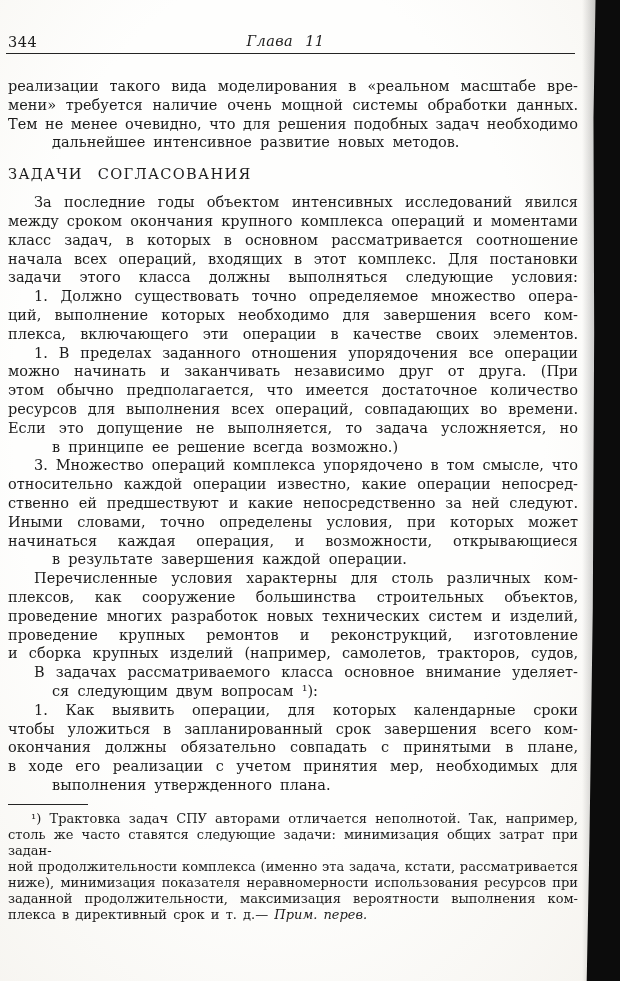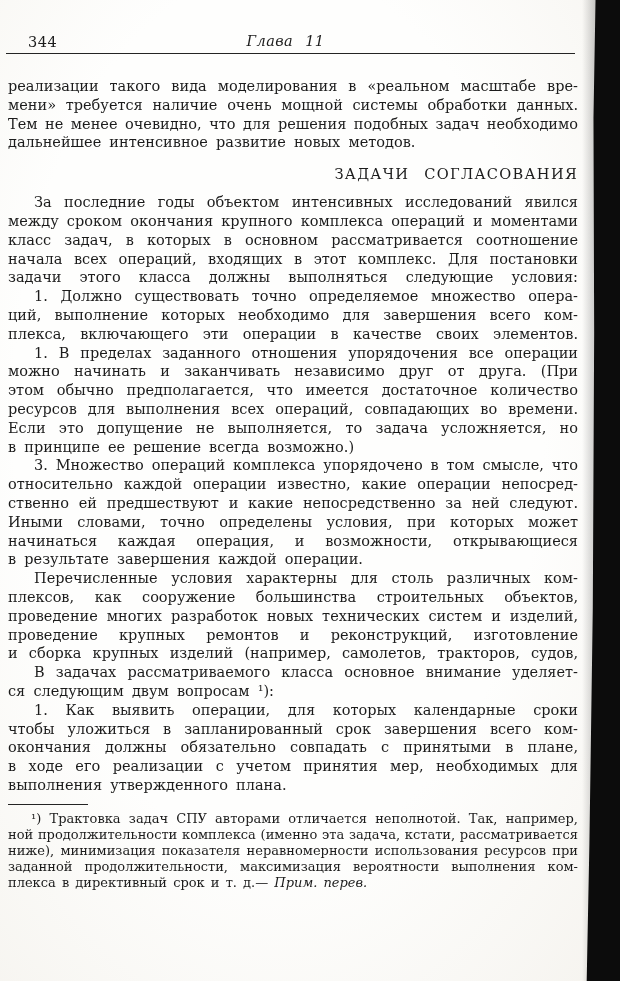--- a/index.html
+++ b/index.html
@@ -18,43 +18,43 @@
     position:absolute;top:0;right:0;width:34px;height:981px;
     background:#0c0c0c;
     clip-path:polygon(28% 0, 100% 0, 100% 100%, 2% 100%, 10% 86%, 20% 62%, 24% 34%, 22% 12%);
   }
   .scan-band-shadow{
     position:absolute;top:0;right:24px;width:14px;height:981px;
     background:linear-gradient(to right, rgba(0,0,0,0), rgba(40,40,40,0.25));
   }
   .header{position:relative;height:56px;}
   .page-number{
-    position:absolute;left:8px;top:34px;font-size:14.5px;letter-spacing:0.5px;margin-left:20px;
+    position:absolute;left:8px;top:34px;font-size:14.5px;letter-spacing:0.5px;
   }
   .chapter-title{
     position:absolute;left:0;right:49px;top:33px;text-align:center;
     font-style:italic;font-size:14.5px;word-spacing:7px;letter-spacing:0.4px;
   }
   .header-rule{
     position:absolute;left:6px;right:45px;top:53px;
     border-top:1.7px solid #242424;
   }
   .text-col{
     margin:21px 42px 0 8px; 
   }
   .para{margin:0;}
   .bline{
     font-size:14.5px;line-height:18.8px;
     text-align:justify;text-align-last:justify;
     word-spacing:1px;
   }
   .bline.indent{padding-left:26px;}
-  .bline.end{text-align-last:left;word-spacing:3.5px;}
+  .bline.end{text-align-last:left;word-spacing:3.5px;margin-left:44px;}
   .section-heading{
-    text-align:right;font-size:14.6px;line-height:19px;
+    text-align:left;font-size:14.6px;line-height:19px;
     letter-spacing:1.3px;word-spacing:9px;
     margin:12px 0 10px 0;
   }
   .footnote{margin:9px 42px 0 8px;}
   .footnote-rule{
     width:80px;border-top:1.6px solid #242424;margin:0 0 6px 0;
   }
   .fline{
     font-size:13px;line-height:16px;
     text-align:justify;text-align-last:justify;
@@ -128,20 +128,21 @@
         <div class="bline">окончания должны обязательно совпадать с принятыми в плане,</div>
         <div class="bline">в ходе его реализации с учетом принятия мер, необходимых для</div>
         <div class="bline end">выполнения утвержденного плана.</div>
       </div>
     </div>
 
   <div class="footnote">
     <div class="footnote-rule"></div>
     <div id="footnote-lines">
         <div class="fline indent">¹) Трактовка задач СПУ авторами отличается неполнотой. Так, например,</div>
+        <div class="fline">столь же часто ставятся следующие задачи: минимизация общих затрат при задан-</div>
         <div class="fline">ной продолжительности комплекса (именно эта задача, кстати, рассматривается</div>
         <div class="fline">ниже), минимизация показателя неравномерности использования ресурсов при</div>
         <div class="fline">заданной продолжительности, максимизация вероятности выполнения ком-</div>
         <div class="fline end"><span>плекса в директивный срок и т. д.— </span><em>Прим. перев.</em></div>
       </div>
   </div>
 
   <div class="scan-band-shadow"></div>
   <div class="scan-band"></div>
 

